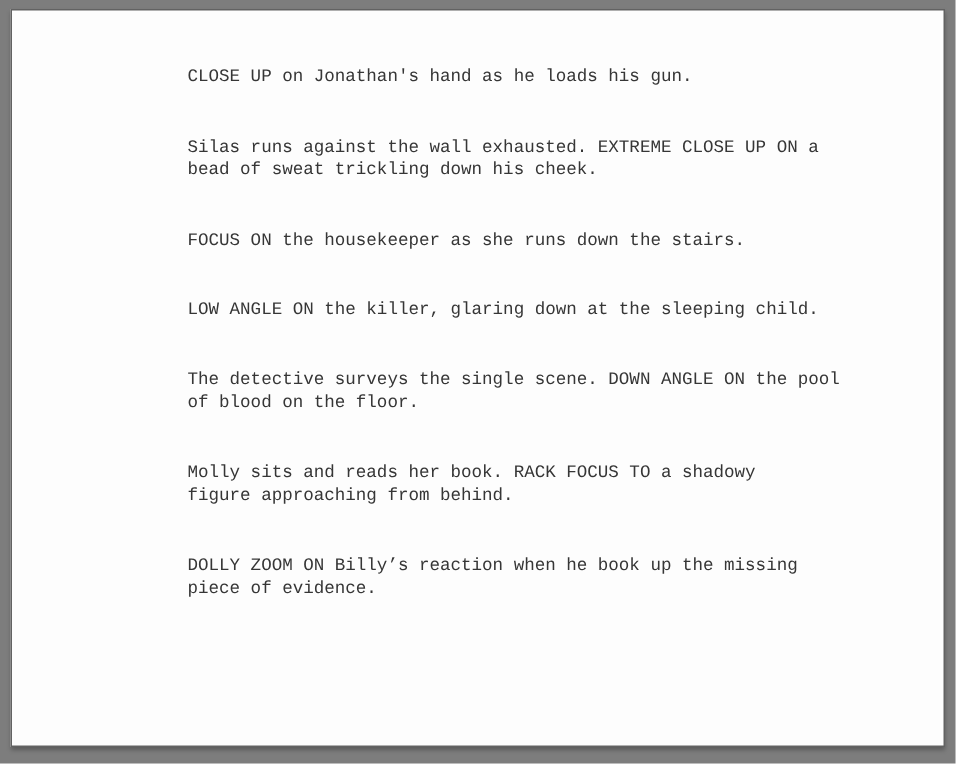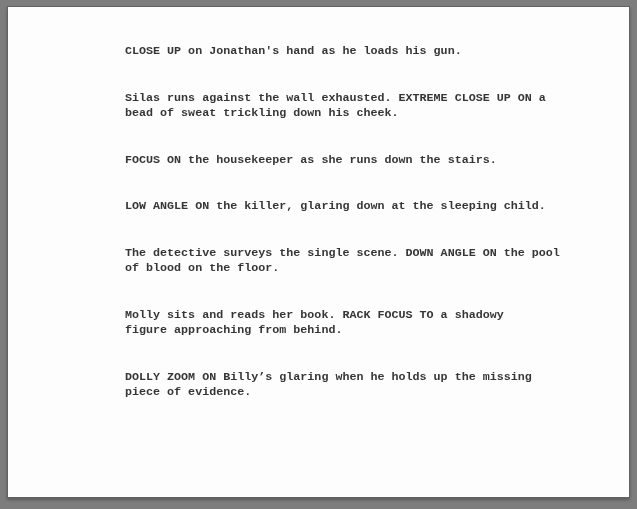--- a/index.html
+++ b/index.html
@@ -1,21 +1,21 @@
 <!DOCTYPE html>
 <html style="--canvas-bg: #7d7d7d; --page-bg: #fdfdfd; --page-border: #626262; --ink: #363636;"><head>
 <meta charset="utf-8">
 <style>
   :root {
     --canvas-bg: #7d7d7d;
     --page-bg: #fdfdfd;
     --page-border: #626262;
     --ink: #363636;
   }
-  * { margin: 0; padding: 0; box-sizing: border-box; font-weight: bold; }
+  * { margin: 0; padding: 0; box-sizing: border-box; }
   html, body {
     width: 637px; height: 509px;
     overflow: hidden;
     font-family: "Liberation Mono", "DejaVu Sans Mono", monospace;
   }
   body { background: var(--canvas-bg); position: relative; }
   .page {
     position: absolute;
     left: 7px; top: 6px;
     width: 623px; height: 492px;
@@ -45,16 +45,16 @@
   <div class="text-block">
     <p class="script-par">CLOSE UP on Jonathan's hand as he loads his gun.</p>
     <p class="script-par">Silas runs against the wall exhausted. EXTREME CLOSE UP ON a
 bead of sweat trickling down his cheek.</p>
     <p class="script-par">FOCUS ON the housekeeper as she runs down the stairs.</p>
     <p class="script-par">LOW ANGLE ON the killer, glaring down at the sleeping child.</p>
     <p class="script-par">The detective surveys the single scene. DOWN ANGLE ON the pool
 of blood on the floor.</p>
     <p class="script-par">Molly sits and reads her book.  RACK FOCUS TO a shadowy
 figure approaching from behind.</p>
-    <p class="script-par">DOLLY ZOOM ON Billy’s glaring when he holds up the missing
+    <p class="script-par">DOLLY ZOOM ON Billy’s reaction when he book up the missing
 piece of evidence.</p>
   </div>
 </div>
 
 </body></html>

